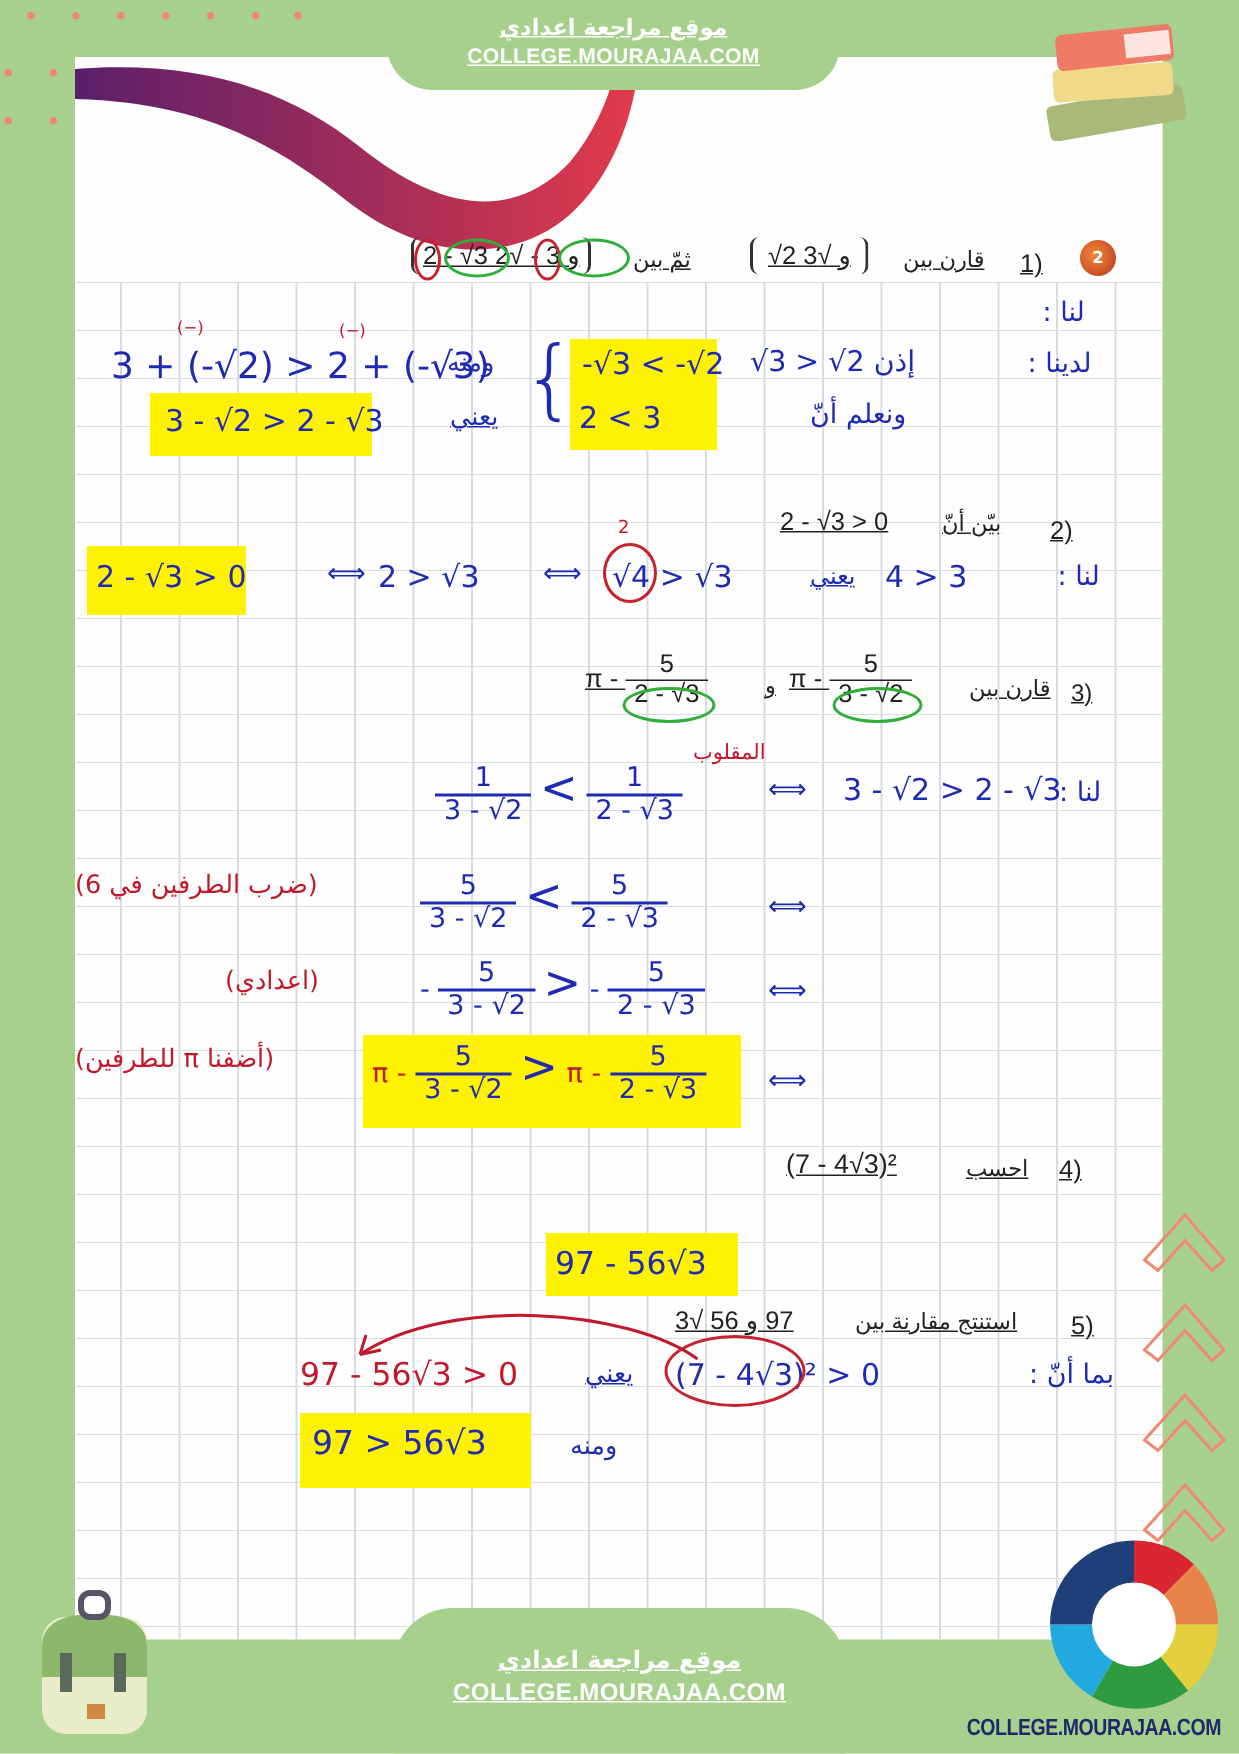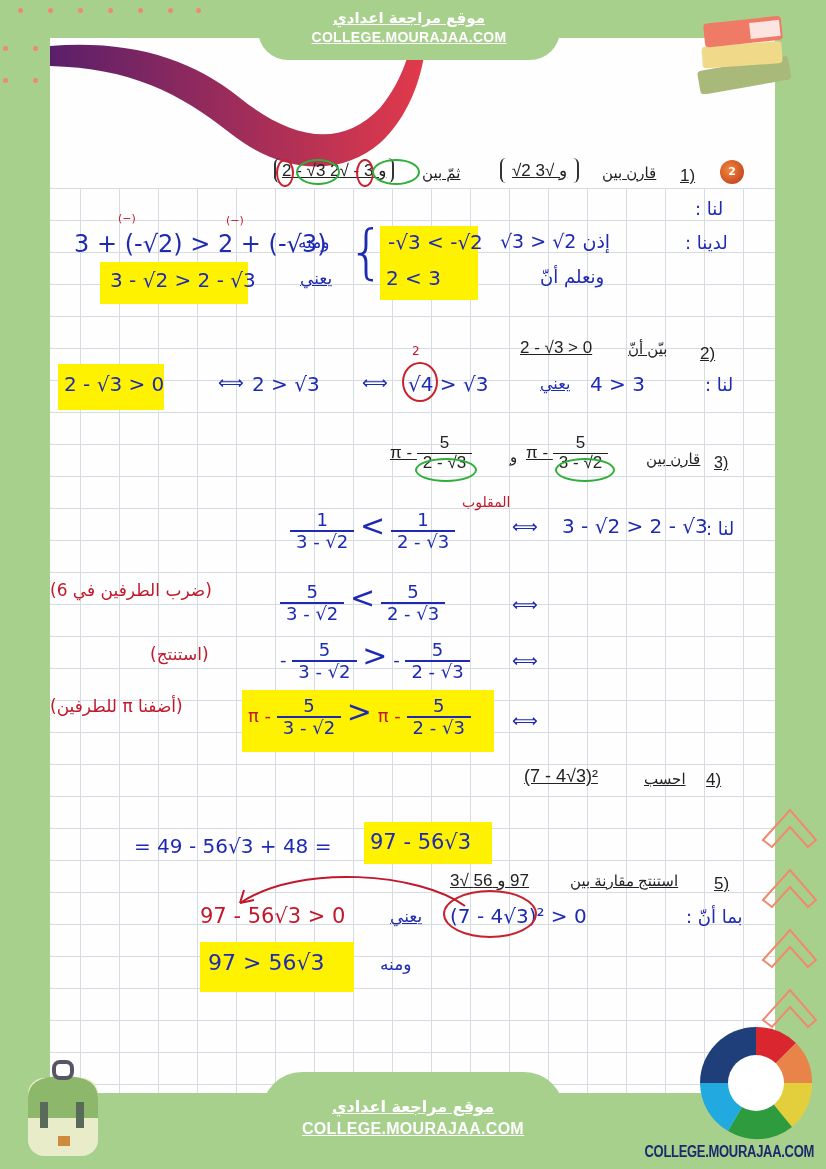--- a/index.html
+++ b/index.html
@@ -184,21 +184,21 @@
         <span class="den">3 - √2</span>
       </span>
     <span style="font-size:30px">&lt;</span>
     <span class="frac">
         <span class="num">5</span>
         <span class="den">2 - √3</span>
       </span>
   </div>
   <div class="hw" style="left:462px;top:556px;font-size:18px">⟺</div>
 
-  <div class="hw red rtl" style="left:100px;top:606px;font-size:17px">(استنتج)</div>
+  <div class="hw red rtl" style="left:100px;top:606px;font-size:17px">(اعدادي)</div>
   <div class="hw" style="left:230px;top:600px;font-size:18px">
     <span>-</span>
     <span class="frac">
         <span class="num">5</span>
         <span class="den">3 - √2</span>
       </span>
     <span style="font-size:30px">&gt;</span>
     <span>-</span>
     <span class="frac">
         <span class="num">5</span>
@@ -220,21 +220,20 @@
     <span class="frac">
         <span class="num">5</span>
         <span class="den">2 - √3</span>
       </span>
   </div>
   <div class="hw" style="left:462px;top:672px;font-size:18px">⟺</div>
 
   <div class="print" style="left:656px;top:732px;font-size:17px">4)</div>
   <div class="print rtl" style="left:594px;top:732px;font-size:15px">احسب</div>
   <div class="print" style="left:474px;top:728px;font-size:18px">(7 - 4√3)²</div>
-  <div class="hw" style="left:84px;top:796px;font-size:20px">= 49 - 56√3 + 48 =</div>
   <div class="hl" style="left:314px;top:784px;width:128px;height:42px"></div>
   <div class="hw" style="left:320px;top:792px;font-size:21px">97 - 56√3</div>
 
   <div class="print" style="left:664px;top:836px;font-size:17px">5)</div>
   <div class="print rtl" style="left:520px;top:834px;font-size:15px">استنتج مقارنة بين</div>
   <div class="print rtl" style="left:400px;top:832px;font-size:17px">97 و 56 √3</div>
   <div class="hw rtl" style="left:636px;top:868px;font-size:18px">بما أنّ :</div>
   <div class="hw" style="left:400px;top:866px;font-size:20px">(7 - 4√3)² &gt; 0</div>
   <div class="ring redc" style="left:393px;top:852px;width:94px;height:48px"></div>
   <div class="hw rtl" style="left:340px;top:868px;font-size:17px;text-decoration:underline">يعني</div>

